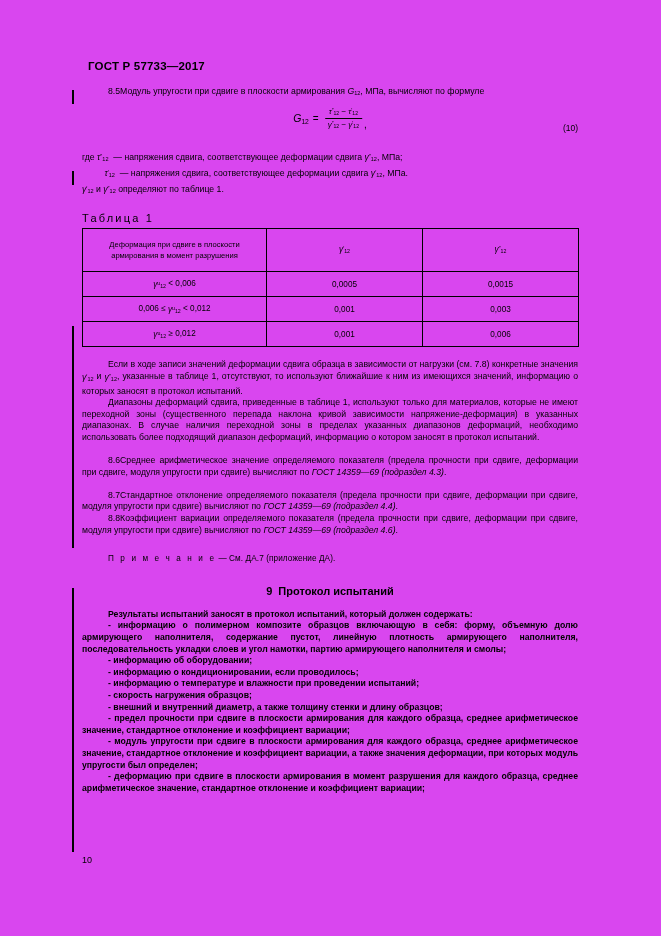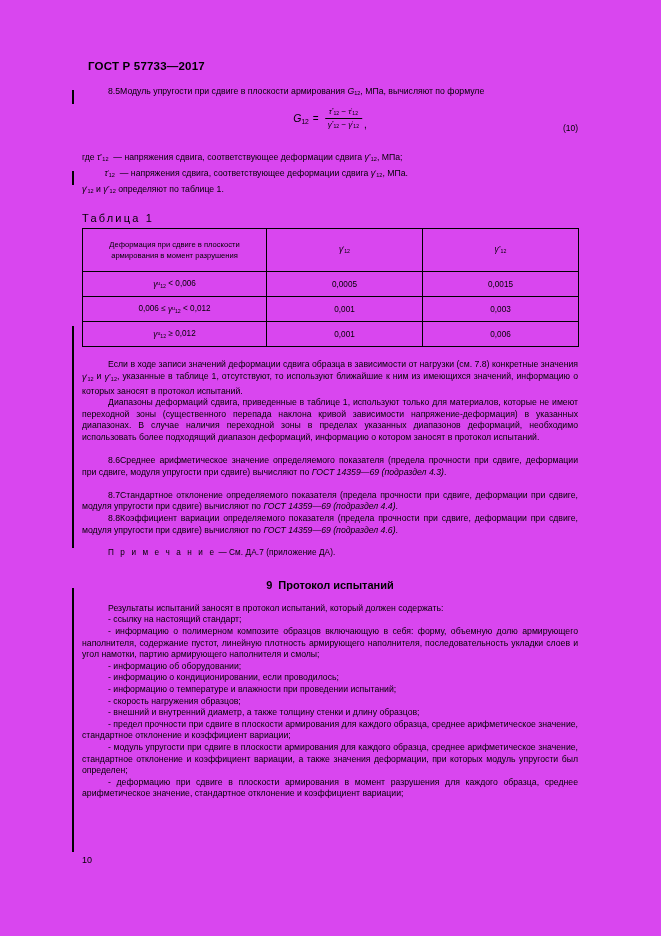--- a/index.html
+++ b/index.html
@@ -124,39 +124,39 @@
     height: 34px;
   }
   table.gost thead th.head-first { font-size: 7.6px; }
   table.gost tbody td { height: 16px; }
   col.c1 { width: 184px; }
   col.c2 { width: 156px; }
   col.c3 { width: 156px; }
 
   
   .note {
-    margin-top: 12px;
+    margin-top: 18px;
     font-size: 8.2px;
     letter-spacing: 0.1px;
   }
   .note .spaced { letter-spacing: 2.1px; }
 
   
   h2.section {
     margin: 22px 0 0 0;
     font-size: 11px;
     font-weight: bold;
     text-align: center;
   }
   h2.section .n { margin-right: 6px; }
 
   
   .para-gap { height: 11.6px; }
   .listblock p { text-indent: 0; }
-  p.li-indent { text-indent: 26px; }
+  p.li-indent { text-indent: 26px; font-weight: bold; }
 
   .ital { font-style: italic; }
 
   
   .changebar {
     position: absolute;
     left: 72px;
     width: 2px;
     background: #000;
   }
@@ -318,21 +318,20 @@
     </div>
 
     <h2 class="section">
       <span class="n">9</span><span>Протокол испытаний</span>
     </h2>
 
     <div class="para-gap"></div>
 
     <div class="listblock">
       <p class="li-indent">Результаты испытаний заносят в протокол испытаний, который должен содержать:</p>
-      <p class="li-indent">- ссылку на настоящий стандарт;</p>
       <p class="li-indent">- информацию о полимерном композите образцов включающую в себя: форму, объемную долю армирующего наполнителя, содержание пустот, линейную плотность армирующего наполнителя, последовательность укладки слоев и угол намотки, партию армирующего наполнителя и смолы;</p>
       <p class="li-indent">- информацию об оборудовании;</p>
       <p class="li-indent">- информацию о кондиционировании, если проводилось;</p>
       <p class="li-indent">- информацию о температуре и влажности при проведении испытаний;</p>
       <p class="li-indent">- скорость нагружения образцов;</p>
       <p class="li-indent">- внешний и внутренний диаметр, а также толщину стенки и длину образцов;</p>
       <p class="li-indent">- предел прочности при сдвиге в плоскости армирования для каждого образца, среднее арифметическое значение, стандартное отклонение и коэффициент вариации;</p>
       <p class="li-indent">- модуль упругости при сдвиге в плоскости армирования для каждого образца, среднее арифметическое значение, стандартное отклонение и коэффициент вариации, а также значения деформации, при которых модуль упругости был определен;</p>
       <p class="li-indent">- деформацию при сдвиге в плоскости армирования в момент разрушения для каждого образца, среднее арифметическое значение, стандартное отклонение и коэффициент вариации;</p>
     </div>

